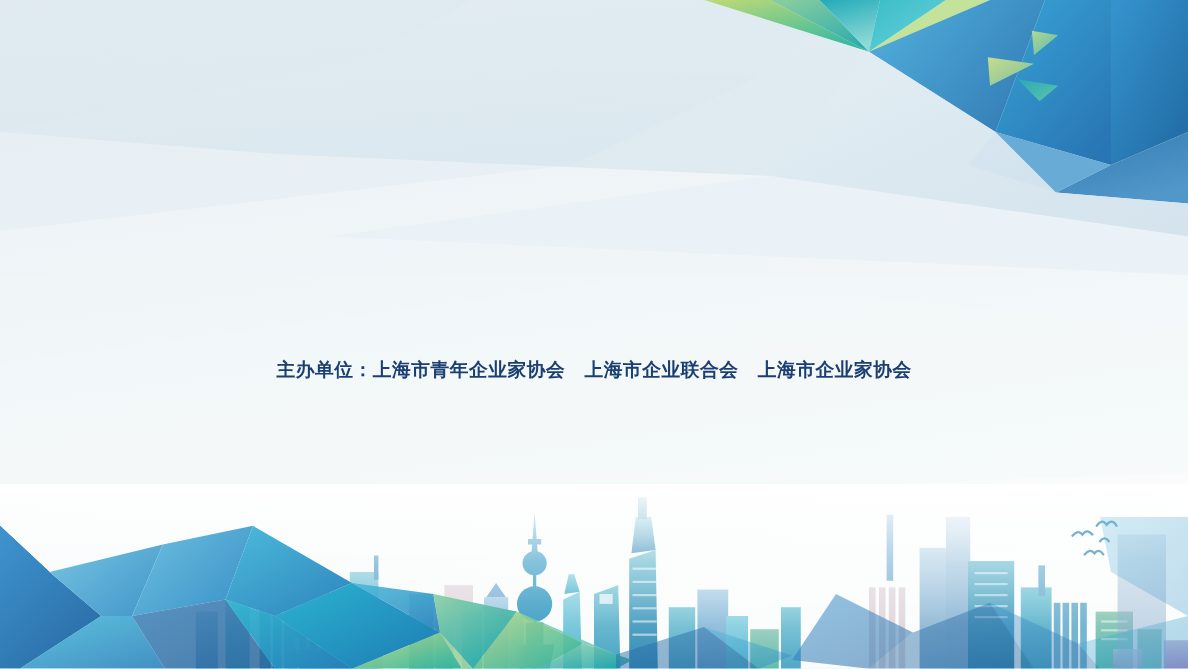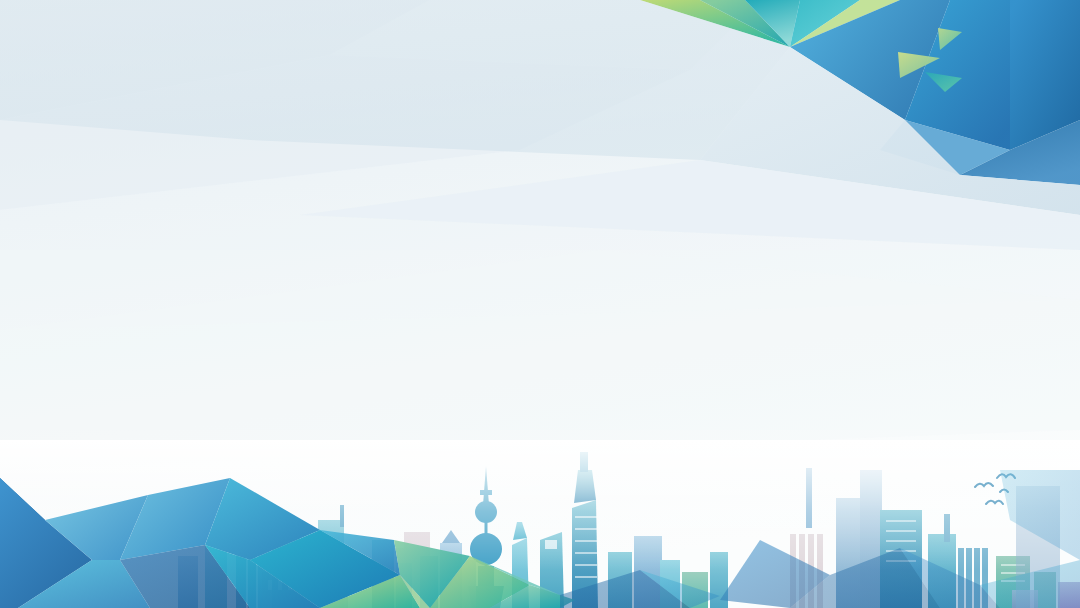--- a/index.html
+++ b/index.html
@@ -367,15 +367,16 @@
         <polygon points="900,548 980,585 1000,608 940,608" fill="url(#mtnA)" opacity="0.4"></polygon>
         <polygon points="980,585 1080,560 1080,608 1000,608" fill="url(#mtnC)" opacity="0.35"></polygon>
         <polygon points="1000,470 1080,470 1080,560 1010,520" fill="url(#mtnB)" opacity="0.3"></polygon>
       </g>
 
       <rect x="0" y="250" width="1080" height="180" fill="#f4f8fa" opacity="0.35"></rect>
     </g>
   </svg>
 
   <div class="txtlayer">
+    <div id="subtitle">主办单位：上海市青年企业家协会　上海市企业联合会　上海市企业家协会</div>
   </div>
 
 </div>
 
 </body></html>

